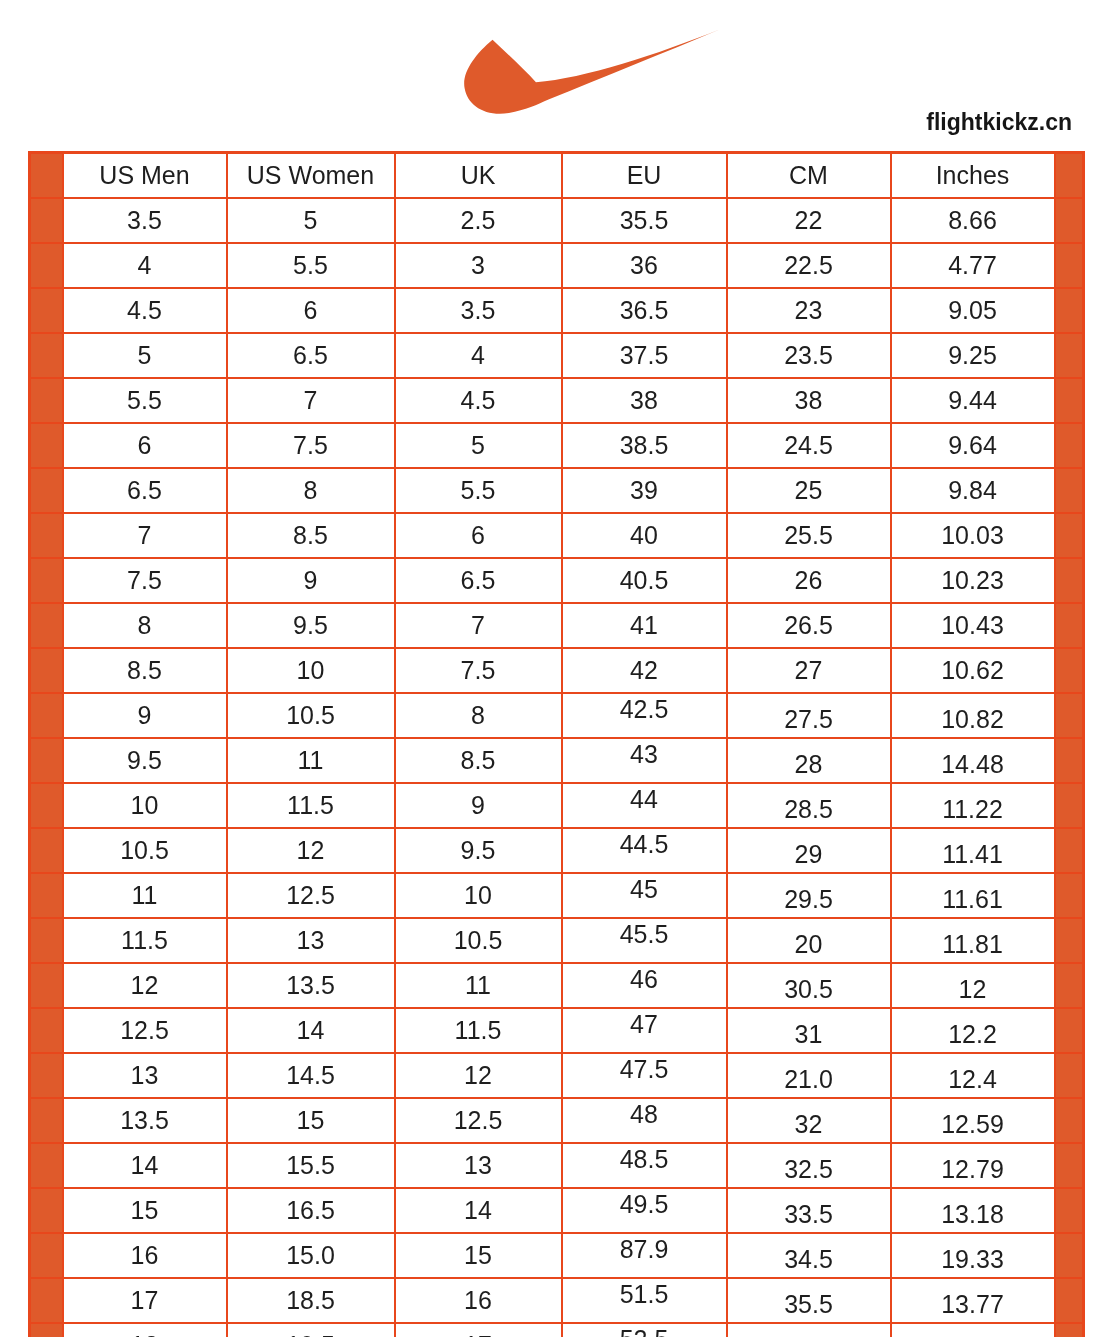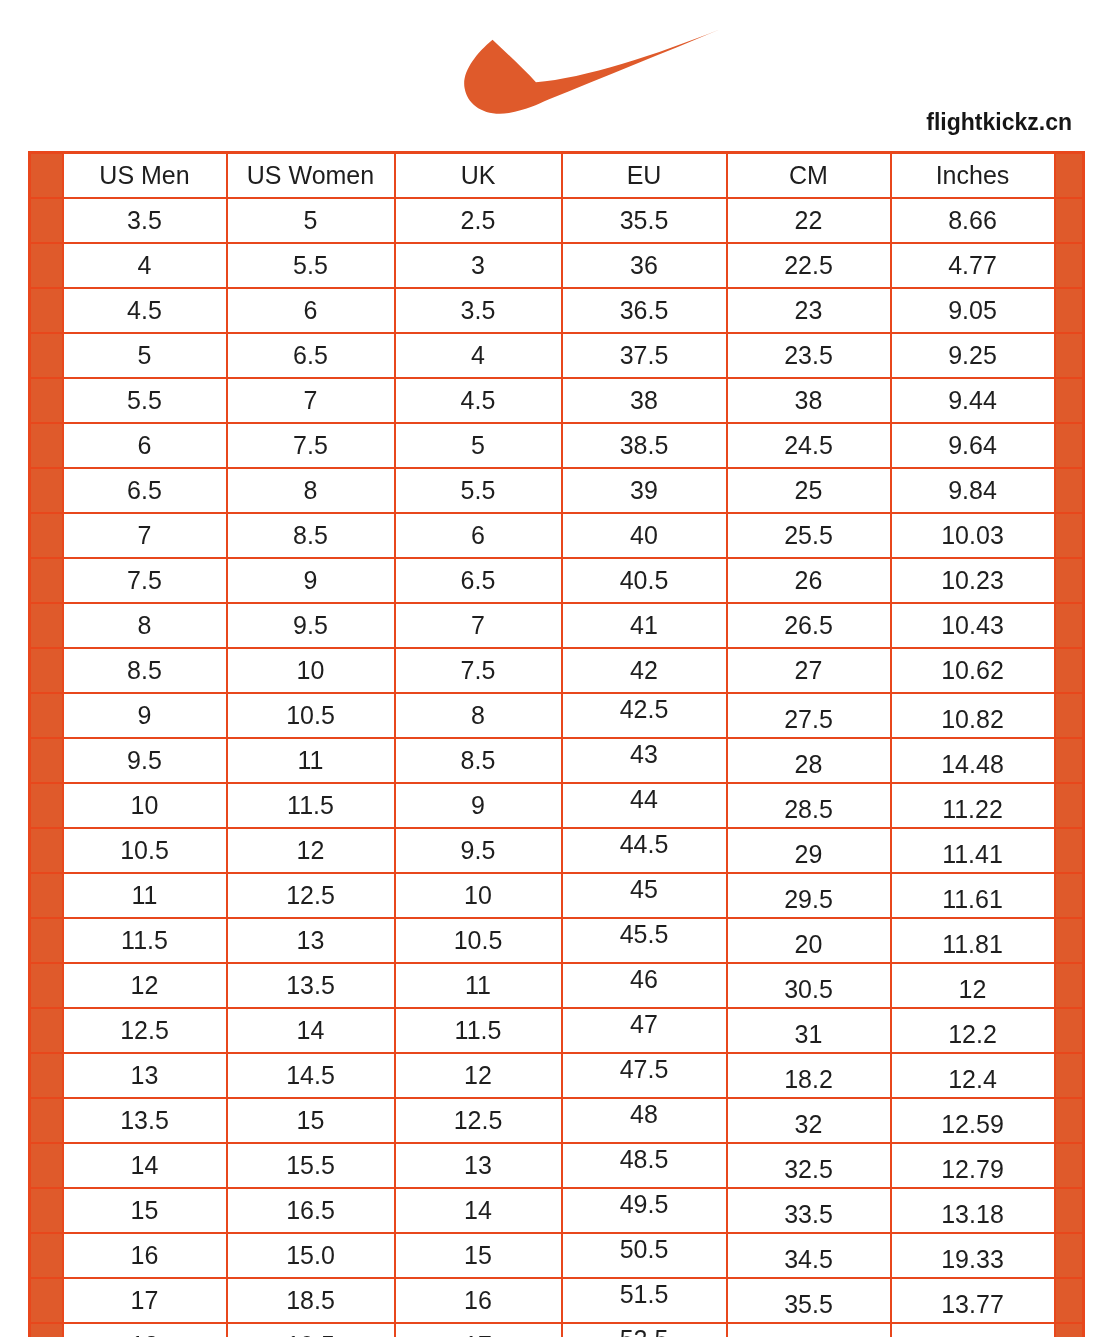--- a/index.html
+++ b/index.html
@@ -278,21 +278,21 @@
           <td class="lo">31</td>
           <td class="lo">12.2</td>
           <td class="bar"></td>
         </tr>
         <tr>
           <td class="bar"></td>
           <td>13</td>
           <td>14.5</td>
           <td>12</td>
           <td class="hi">47.5</td>
-          <td class="lo">18.2</td>
+          <td class="lo">21.0</td>
           <td class="lo">12.4</td>
           <td class="bar"></td>
         </tr>
         <tr>
           <td class="bar"></td>
           <td>13.5</td>
           <td>15</td>
           <td>12.5</td>
           <td class="hi">48</td>
           <td class="lo">32</td>
@@ -317,21 +317,21 @@
           <td class="hi">49.5</td>
           <td class="lo">33.5</td>
           <td class="lo">13.18</td>
           <td class="bar"></td>
         </tr>
         <tr>
           <td class="bar"></td>
           <td>16</td>
           <td>15.0</td>
           <td>15</td>
-          <td class="hi">50.5</td>
+          <td class="hi">87.9</td>
           <td class="lo">34.5</td>
           <td class="lo">19.33</td>
           <td class="bar"></td>
         </tr>
         <tr>
           <td class="bar"></td>
           <td>17</td>
           <td>18.5</td>
           <td>16</td>
           <td class="hi">51.5</td>

